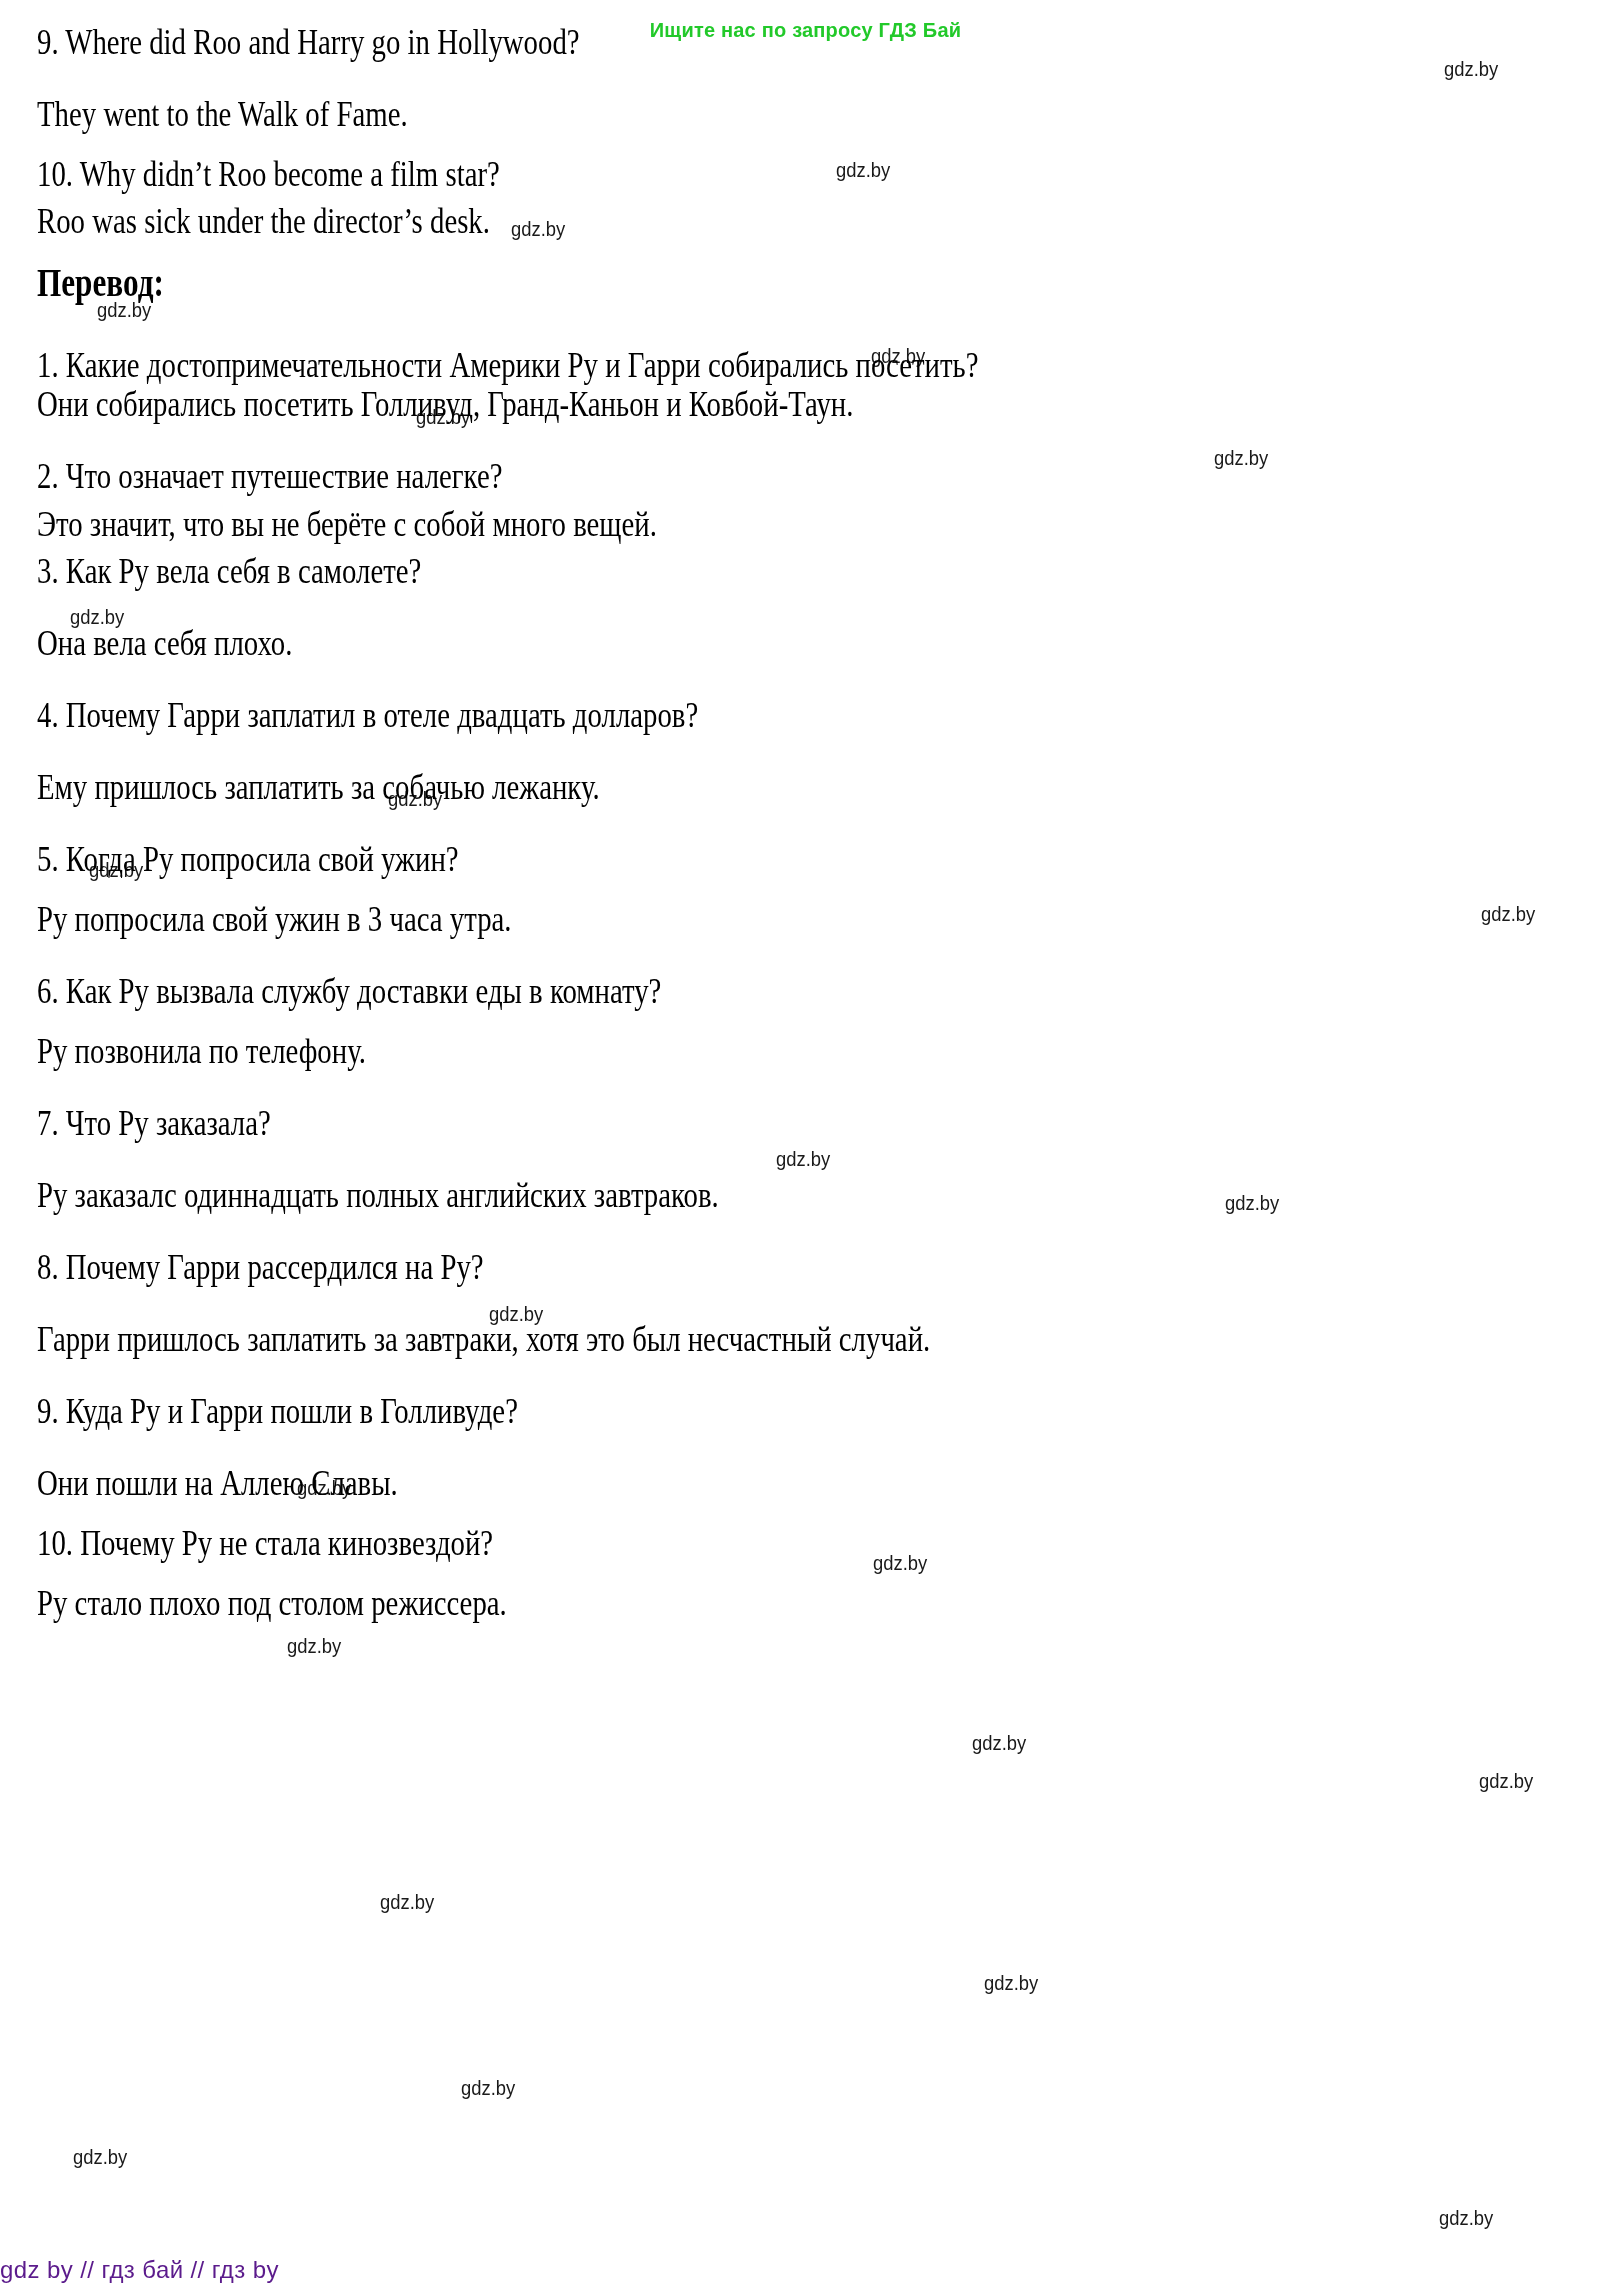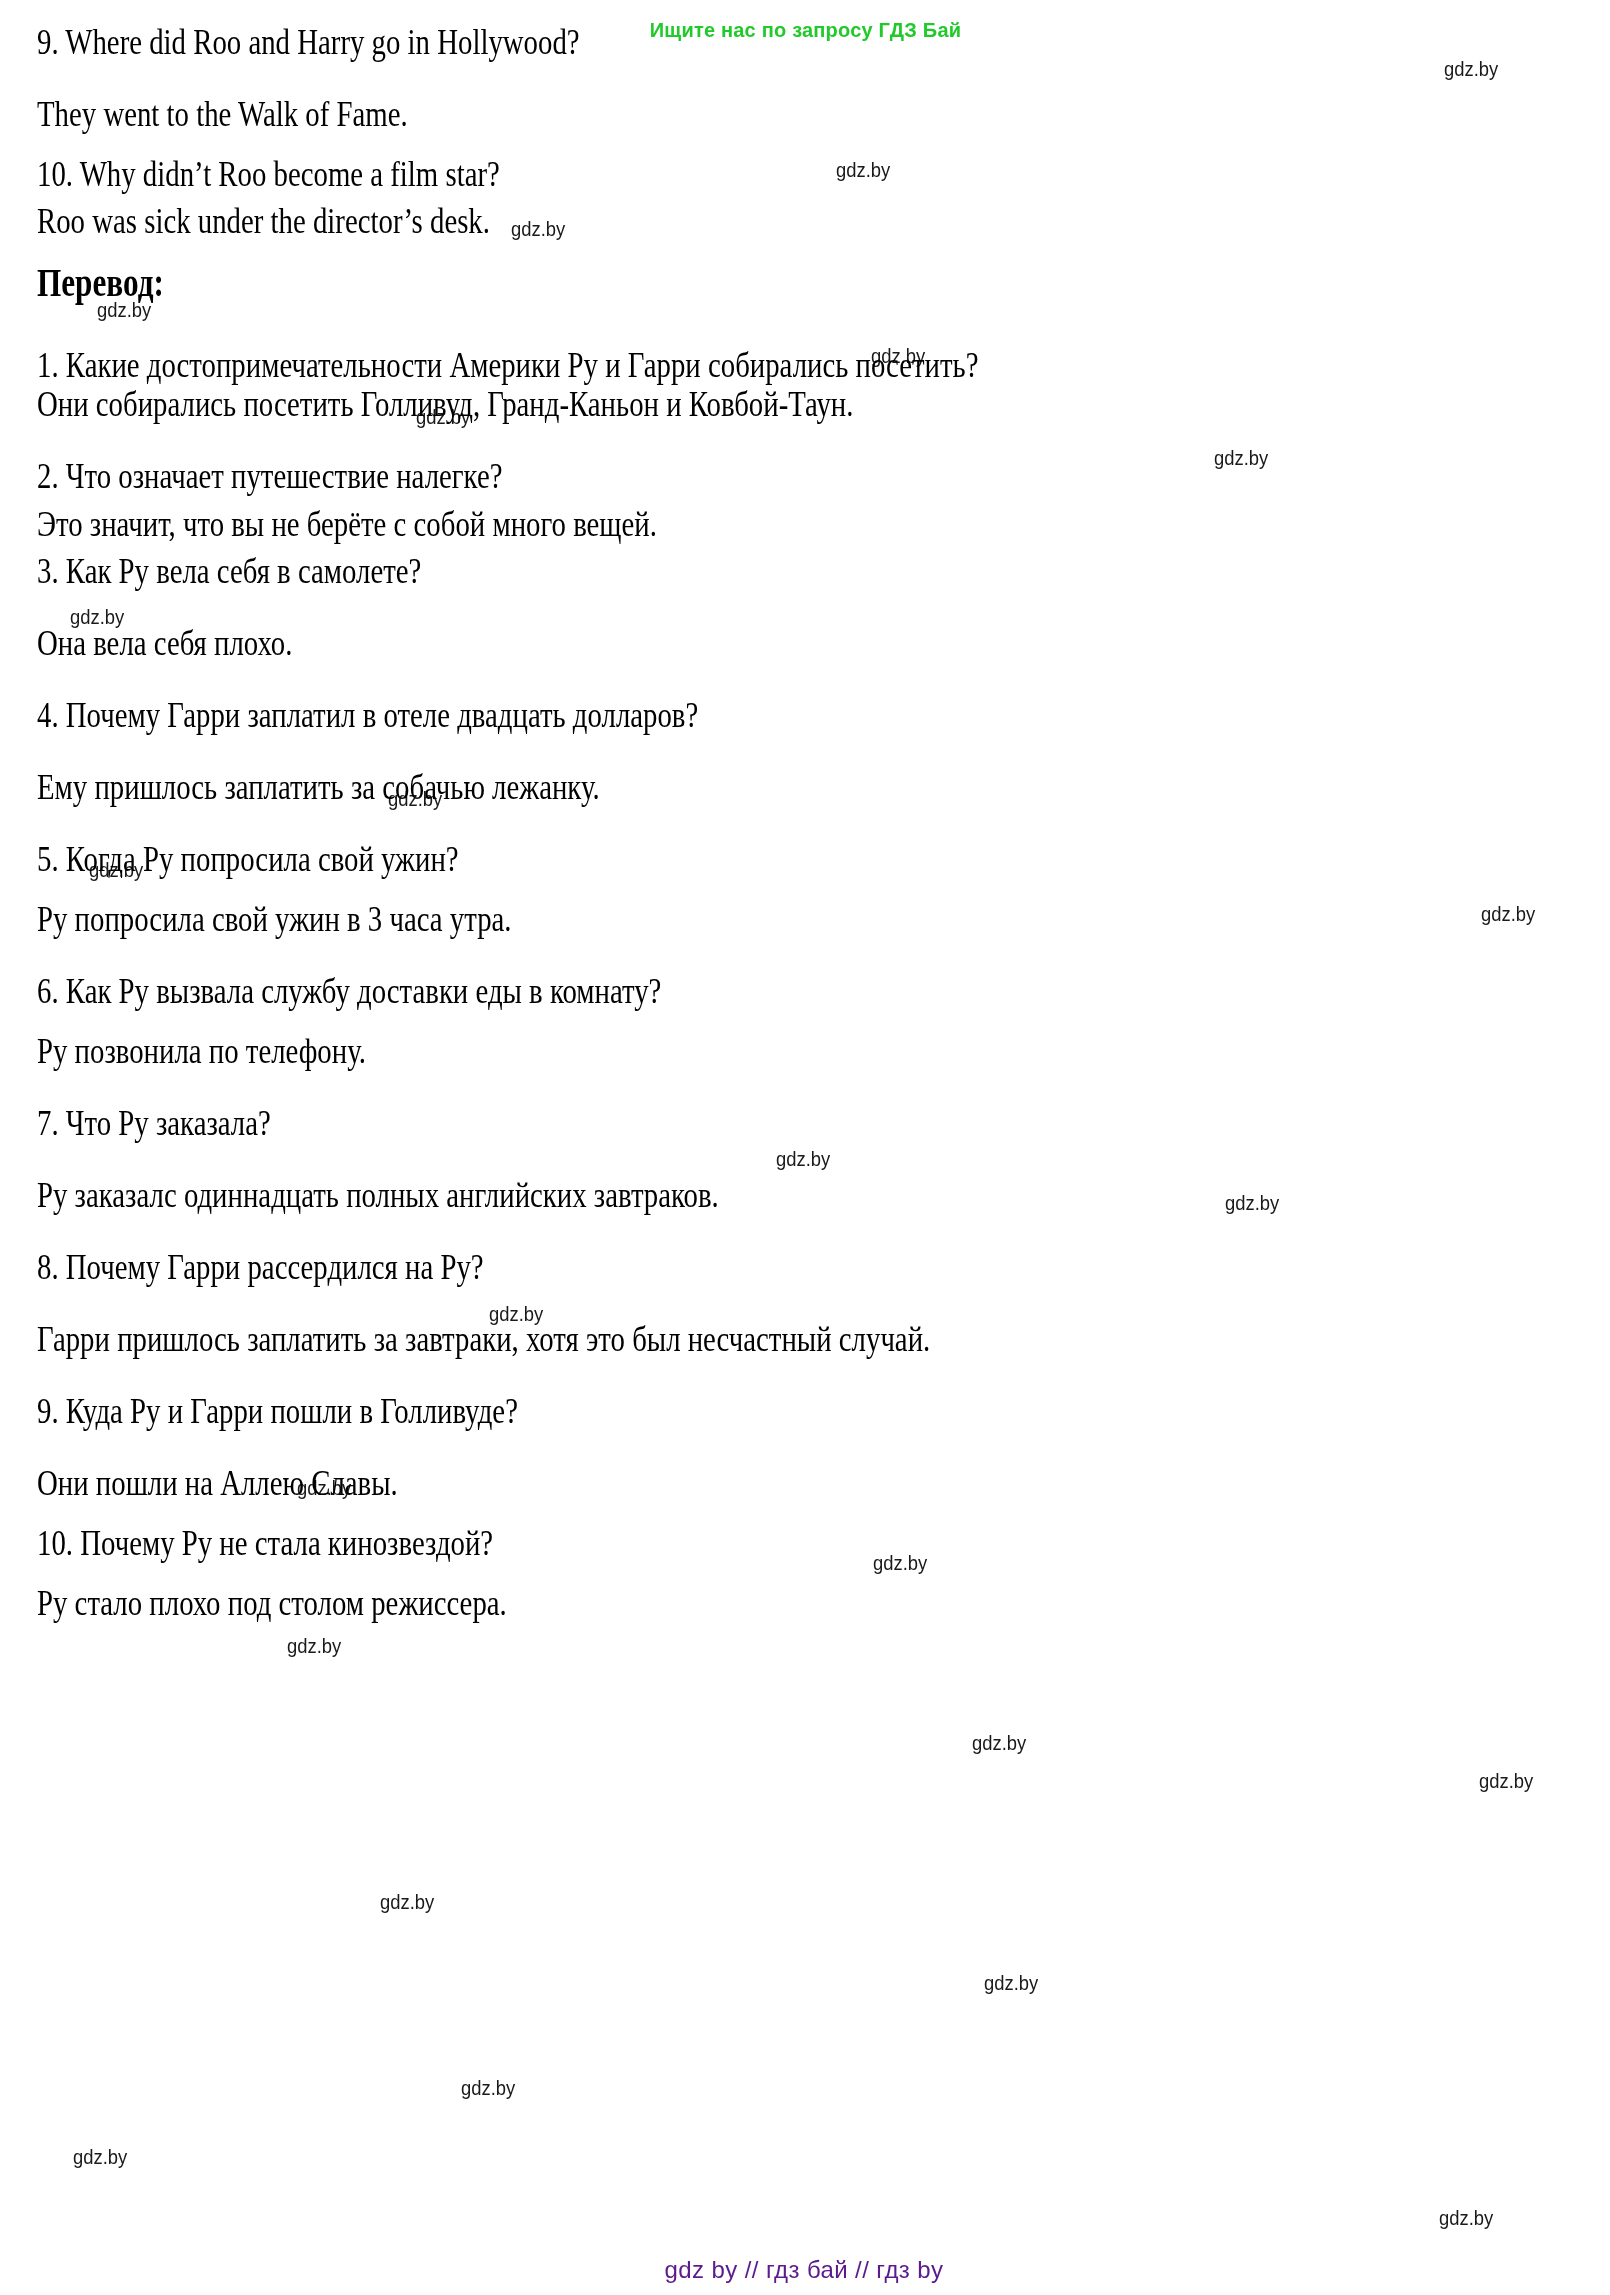--- a/index.html
+++ b/index.html
@@ -74,21 +74,20 @@
     transform: scaleX(0.92);
     transform-origin: left top;
   }
 
   
   .footer {
     position: absolute;
     left: 0;
     bottom: 11.3px;
     width: 1608px;
-    text-align: center;
     font-family: "Liberation Sans", "DejaVu Sans", sans-serif;
     font-size: 24px;
     color: #5b1b8c;
     white-space: nowrap;
     letter-spacing: 0.4px;
   }
 </style>
 </head>
 <body>
 

